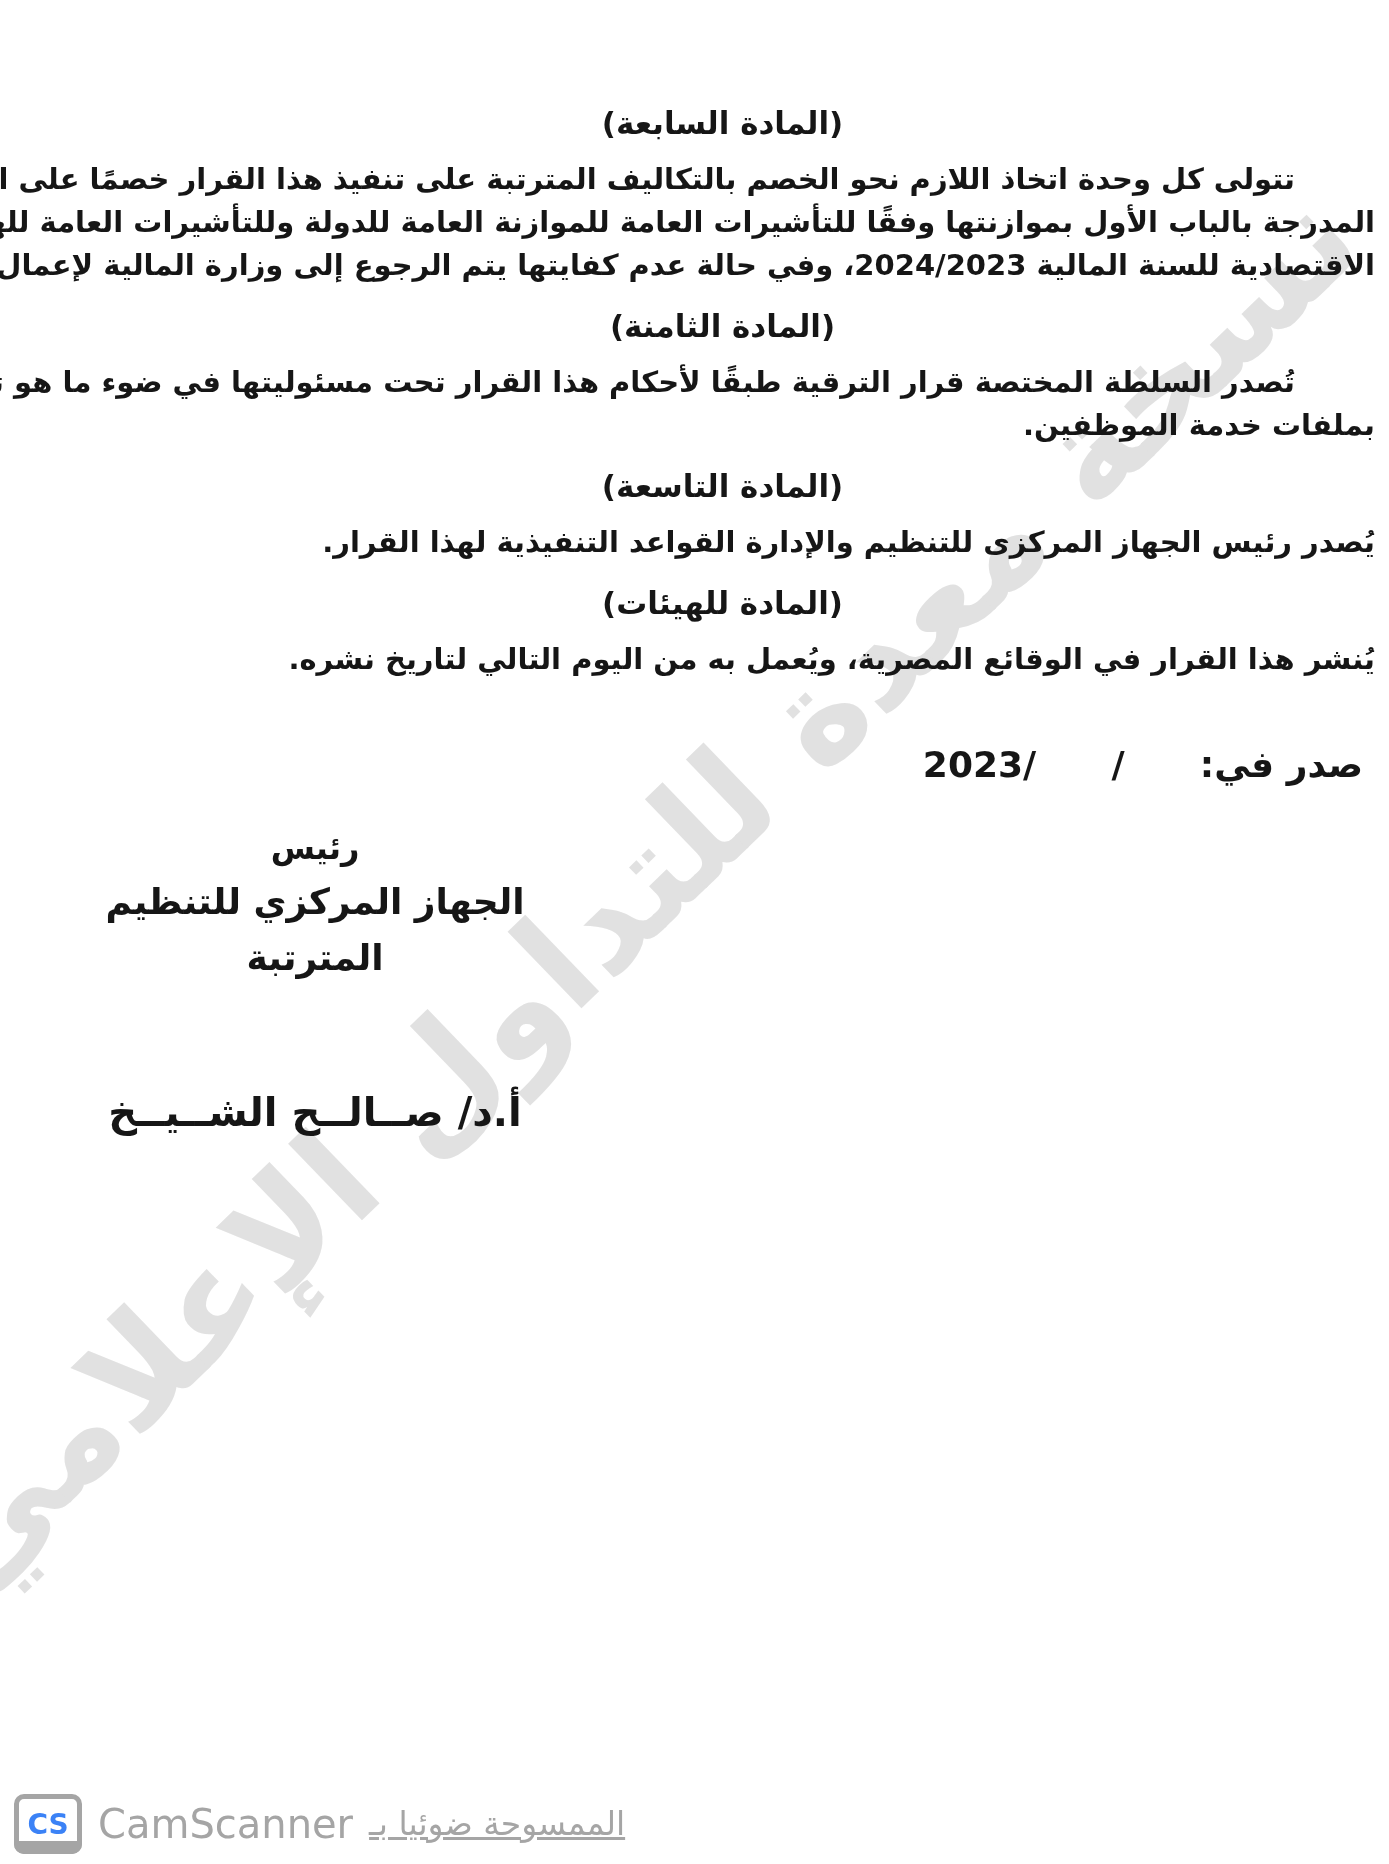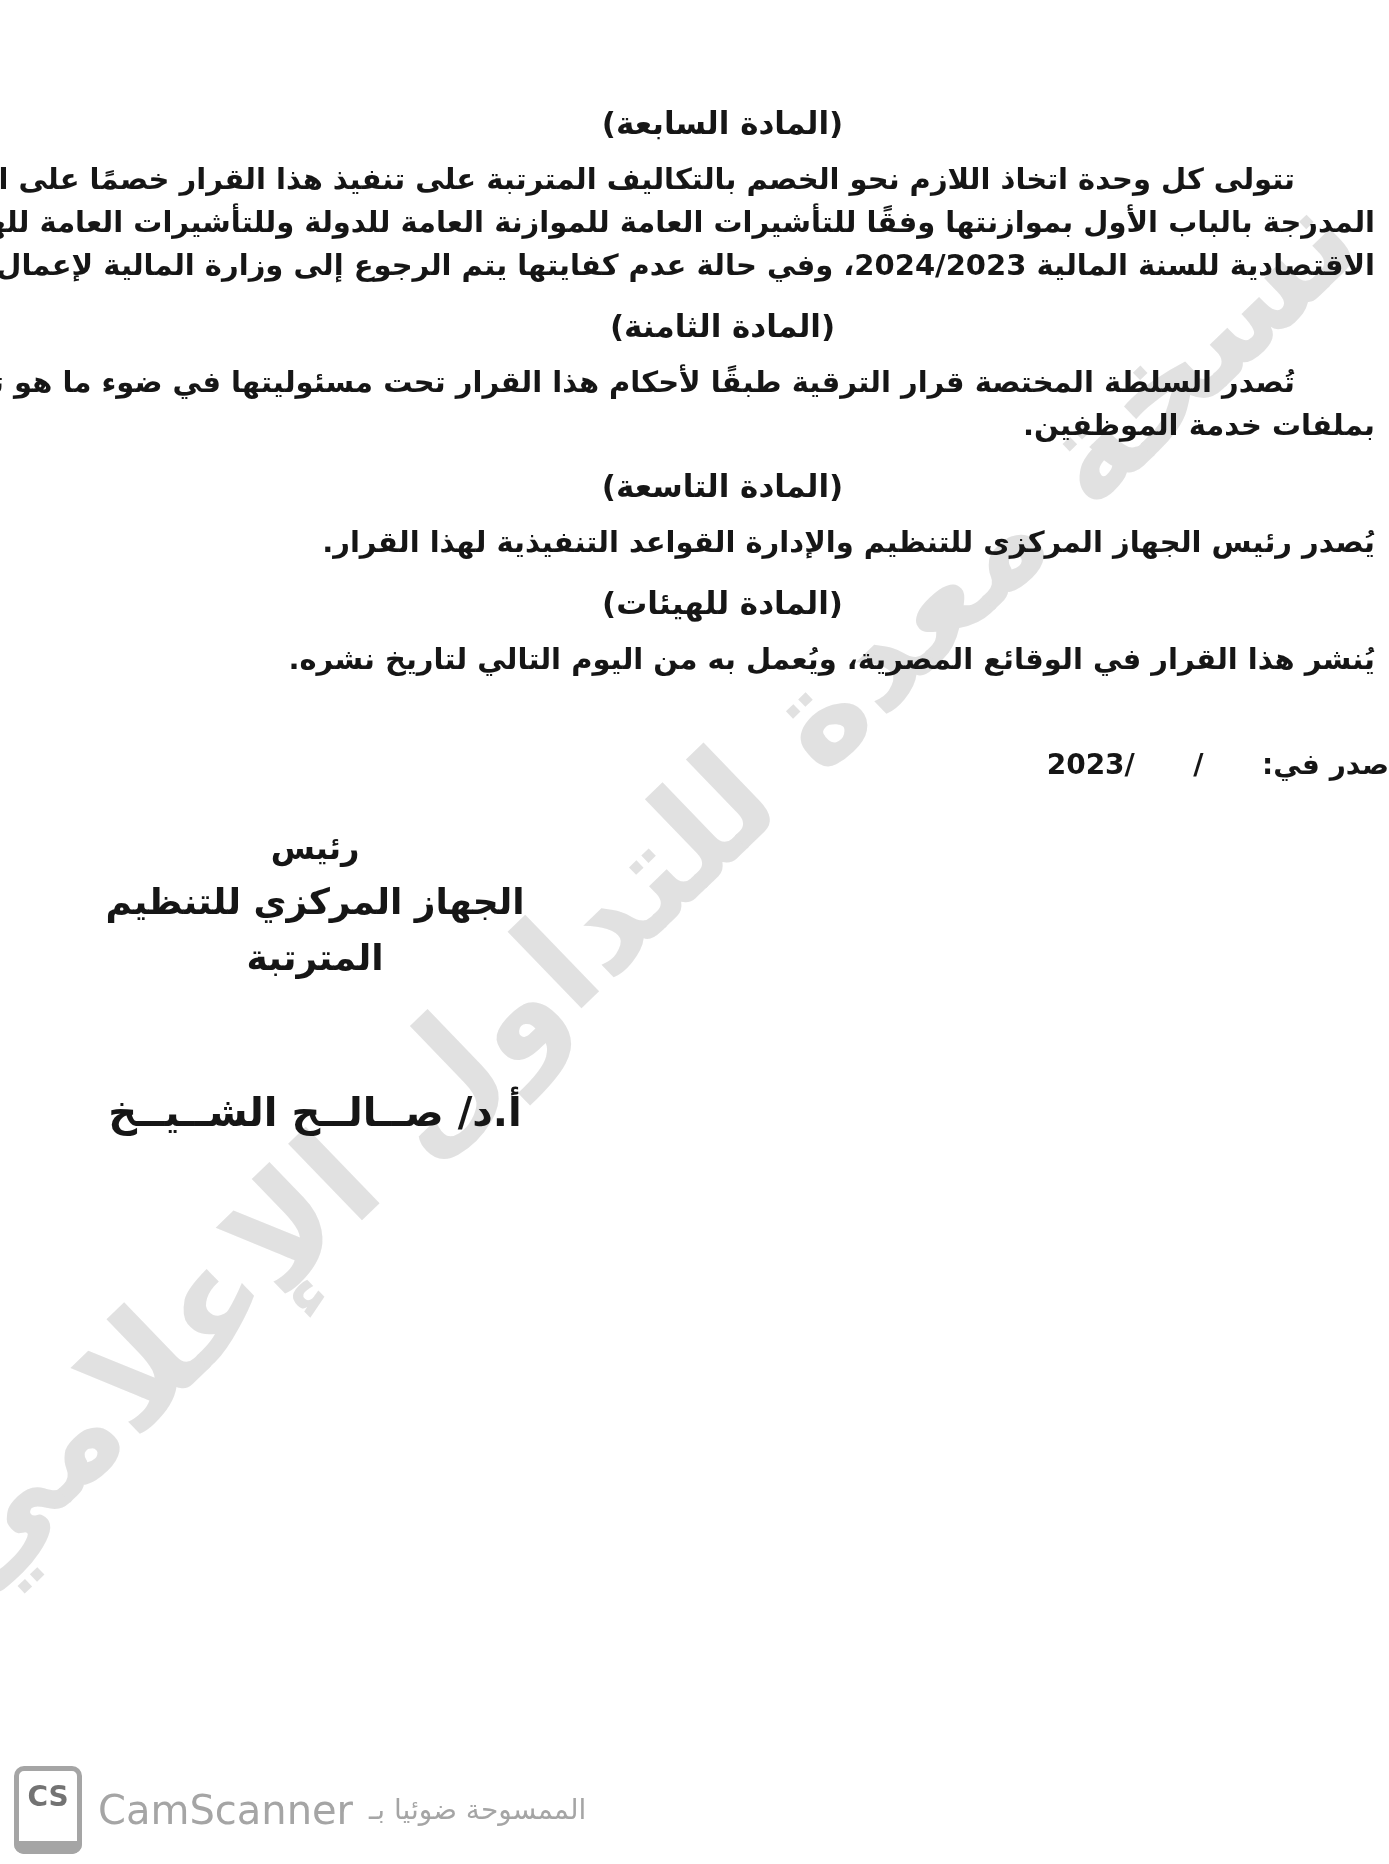--- a/index.html
+++ b/index.html
@@ -46,23 +46,23 @@
     text-align:right;
     font-size:29px;
     font-weight:bold;
     line-height:43px;
     white-space:nowrap;
   }
   .article-line.indent{padding-right:80px;}
   .issued{
     direction:rtl;
     text-align:right;
-    padding:0 0 0 70px;
+    padding:0 26px 0 70px;
     margin-top:64px;
-    font-size:28px;
+    font-size:36px;
     font-weight:bold;
     line-height:40px;
     white-space:pre;
   }
   
   .signature{
     position:absolute;
     top:822px;left:55px;width:520px;
     text-align:center;
     direction:rtl;
@@ -85,33 +85,33 @@
   .cs-badge{
     position:relative;
     width:58px;height:50px;
     border:5px solid #a5a5a5;
     border-radius:10px;
     display:flex;
     align-items:center;
     justify-content:center;
     font-size:28px;
     font-weight:bold;
-    color:#737373;
-    padding-bottom:28px;
+    color:#3b82f6;
+    padding-bottom:0;
   }
   .cs-badge::after{
     content:"";
     position:absolute;
     left:-5px;right:-5px;bottom:-5px;
     height:13px;
     background:#a5a5a5;
     border-radius:0 0 10px 10px;
   }
   .cs-brand{font-size:40px;line-height:44px;}
-  .cs-arabic{font-size:28px;line-height:44px;direction:rtl;}
+  .cs-arabic{font-size:33px;line-height:44px;direction:rtl;text-decoration:underline;}
 </style>
 </head>
 <body>
 
 <div class="page">
 
   <div class="watermark">نسخة معدة للتداول الإعلامي</div>
 
   <div class="content">
 

